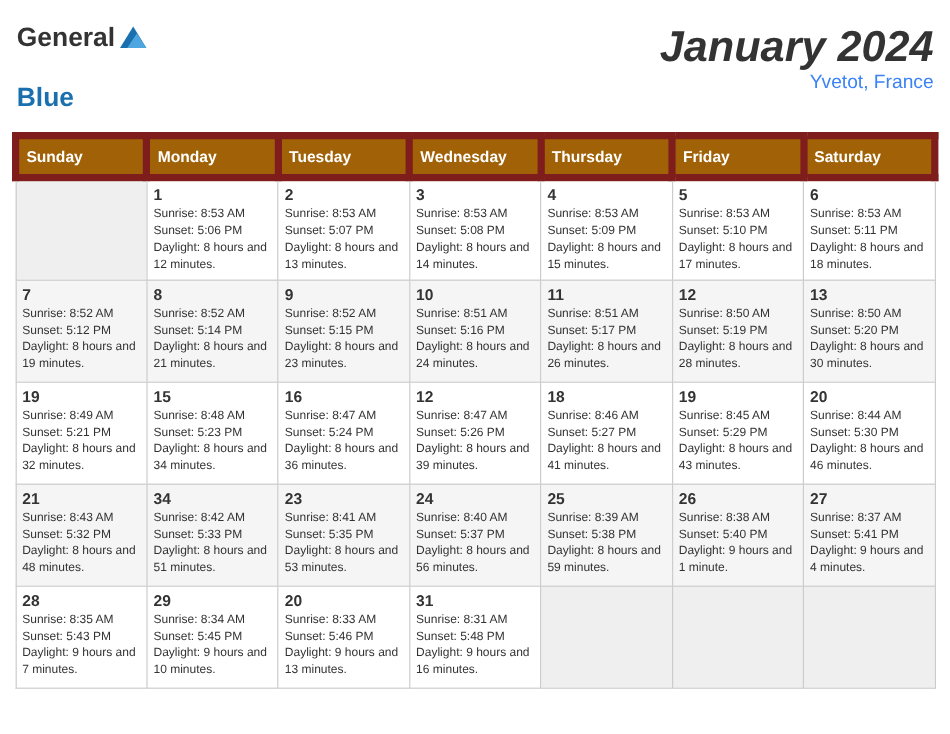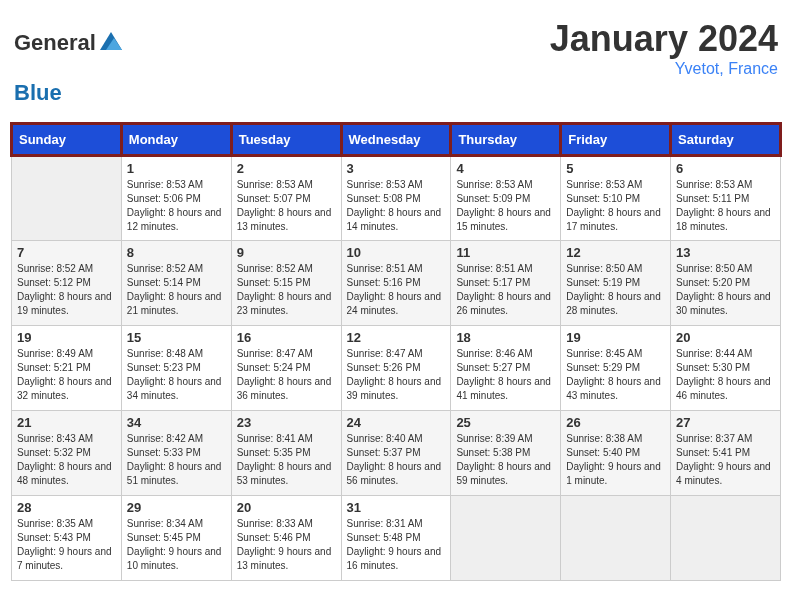--- a/index.html
+++ b/index.html
@@ -23,38 +23,39 @@
     }
     .logo-general { color: #333; }
     .logo-blue { color: #1a6faf; margin-top: 24px; }
     .title-block {
       text-align: right;
     }
     .month-title {
       font-size: 36px;
       font-weight: bold;
       color: #333;
+      font-style: italic;
     }
     .location {
       font-size: 16px;
       color: #3b82f6;
     }
     .calendar {
       width: 100%;
       border-collapse: collapse;
       font-size: 11px;
     }
     .calendar thead th {
-      background: #1d4ed8;
+      background: #a16207;
       color: #fff;
       padding: 7px 6px;
       text-align: left;
       font-size: 13px;
       font-weight: bold;
-      border: 3px solid #7f1d1d;
+      border: 6px solid #7f1d1d;
     }
     .calendar tbody td {
       border: 1px solid #ccc;
       vertical-align: top;
       padding: 4px 5px;
       width: calc(100% / 7);
       min-height: 80px;
       height: 85px;
     }
     .day-number {
@@ -80,21 +81,21 @@
     .empty-cell {
       background: #efefef !important;
     }
   </style>
 </head>
 <body>
 
 <div class="header">
   <div class="logo">
     <div>
-      <div style="display:flex; margin-top:12px;">
+      <div style="display:flex; align-items:center;">
         <span class="logo-general" style="font-size:22px;font-weight:bold;">General</span>
         <svg width="26" height="22" viewBox="0 0 26 22" style="margin-left:2px;">
           <polygon points="2,20 13,2 24,20" fill="#1a6faf" stroke="none"></polygon>
           <polygon points="8,20 16,8 24,20" fill="#4da6e0" stroke="none"></polygon>
         </svg>
       </div>
       <div class="logo-blue" style="font-size:22px;font-weight:bold;color:#1a6faf;">Blue</div>
     </div>
   </div>
   <div class="title-block">

